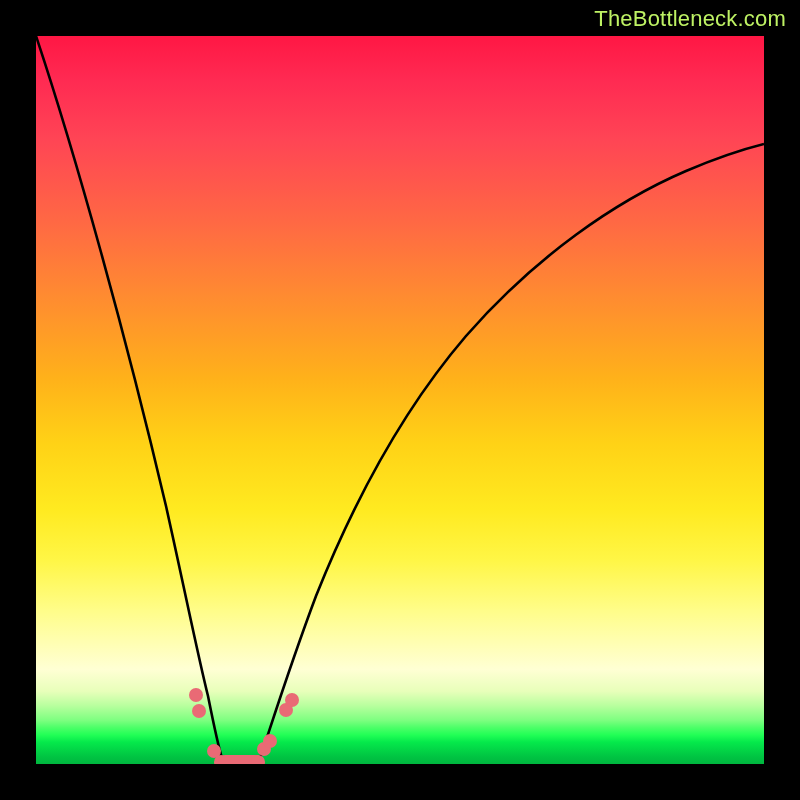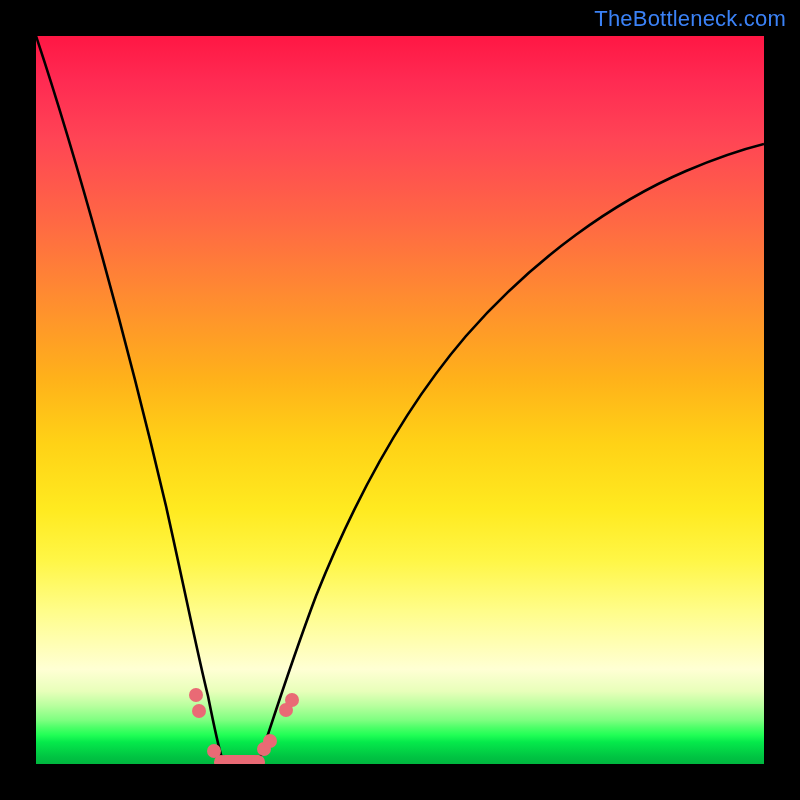--- a/index.html
+++ b/index.html
@@ -57,21 +57,21 @@
     left: 0; top: 0;
     width: 728px;
     height: 728px;
   }
   .watermark {
     position: absolute;
     top: 6px;
     right: 14px;
     font-family: Arial, Helvetica, sans-serif;
     font-size: 22px;
-    color: #3b82f6;
+    color: #bef264;
     letter-spacing: 0.2px;
     user-select: none;
   }
   .dot {
     position: absolute;
     border-radius: 50%;
     background: #e96a75;
     width: 14px;
     height: 14px;
     transform: translate(-50%, -50%);

